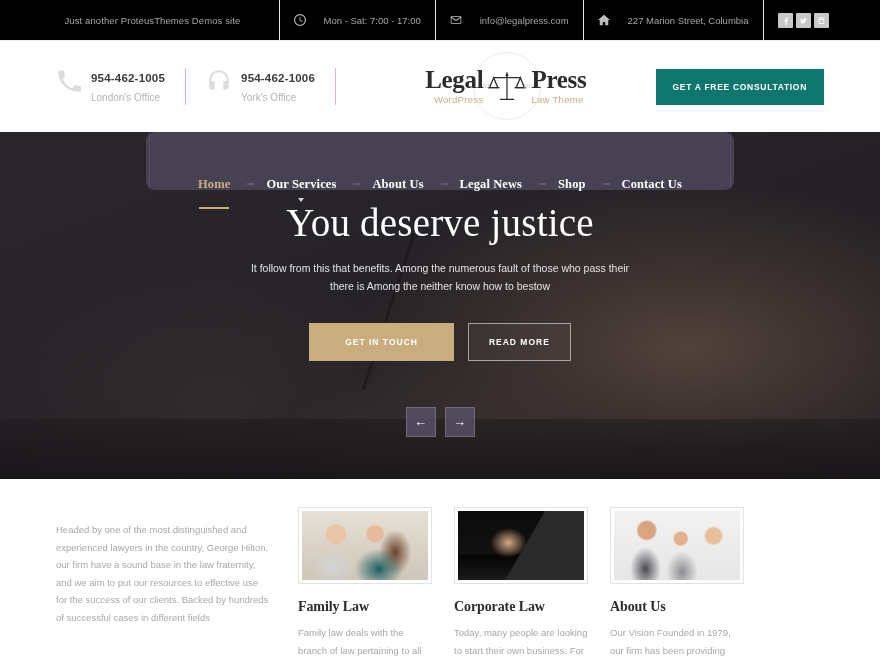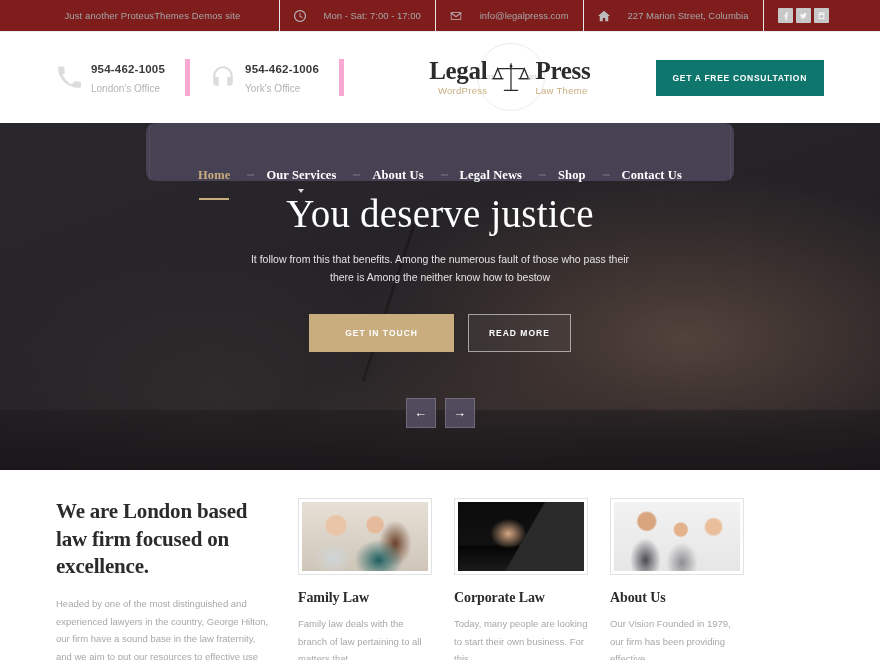--- a/index.html
+++ b/index.html
@@ -6,22 +6,22 @@
   html, body { width: 880px; height: 660px; overflow: hidden; }
   body {
     font-family: "Liberation Sans", sans-serif;
     background: #ffffff;
     color: #4a4a4a;
     -webkit-font-smoothing: antialiased;
   }
 
   
   .topbar {
-    height: 32px;
-    background: #7f1d1d;
+    height: 41px;
+    background: #000000;
     border-bottom: 1px solid #ededed;
     display: flex;
     align-items: center;
     font-size: 9.5px;
     color: #a6a6a6;
     padding-left: 9px;
   }
   .topbar-inner {
     width: 768px;
     margin: 0 auto;
@@ -61,25 +61,25 @@
   }
   .header-inner {
     width: 768px;
     margin: 0 auto;
     display: flex;
     align-items: center;
     height: 100%;
   }
   .hdr-contact {
     display: flex;
-    align-items: center;
+    align-items: flex-start;
     gap: 9px;
     padding-right: 20px;
     margin-right: 20px;
-    border-right: 5px solid #f9a8d4;
+    border-right: 1px solid #f9a8d4;
   }
   .hdr-ico {
     width: 26px; height: 26px;
     color: #dcdcdc;
     flex: none;
   }
   .hdr-ico svg { width: 100%; height: 100%; fill: currentColor; display: block; }
   .hdr-num { font-size: 11.5px; font-weight: bold; color: #3a3a3a; letter-spacing: .2px; line-height: 1.35; }
   .hdr-sub { font-size: 10px; color: #b3b3b3; line-height: 1.3; }
 
@@ -531,21 +531,20 @@
     </div>
     <div class="hero-arrows">
       <button class="arrow-btn">←</button>
       <button class="arrow-btn">→</button>
     </div>
   </div>
 </section>
 
 <main class="main">
   <div class="intro">
-    <h2 class="intro-title">We are London based law firm focused on excellence.</h2>
     <p class="intro-body">Headed by one of the most distinguished and experienced lawyers in the country, George Hilton, our firm have a sound base in the law fraternity, and we aim to put our resources to effective use for the success of our clients. Backed by hundreds of successful cases in different fields</p>
   </div>
 
   <div class="cards">
     <article class="card">
       <div class="card-img">
           <div class="ph-family"></div>
         </div>
       <h3 class="card-title">Family Law</h3>
       <p class="card-body">Family law deals with the branch of law pertaining to all matters that</p>

